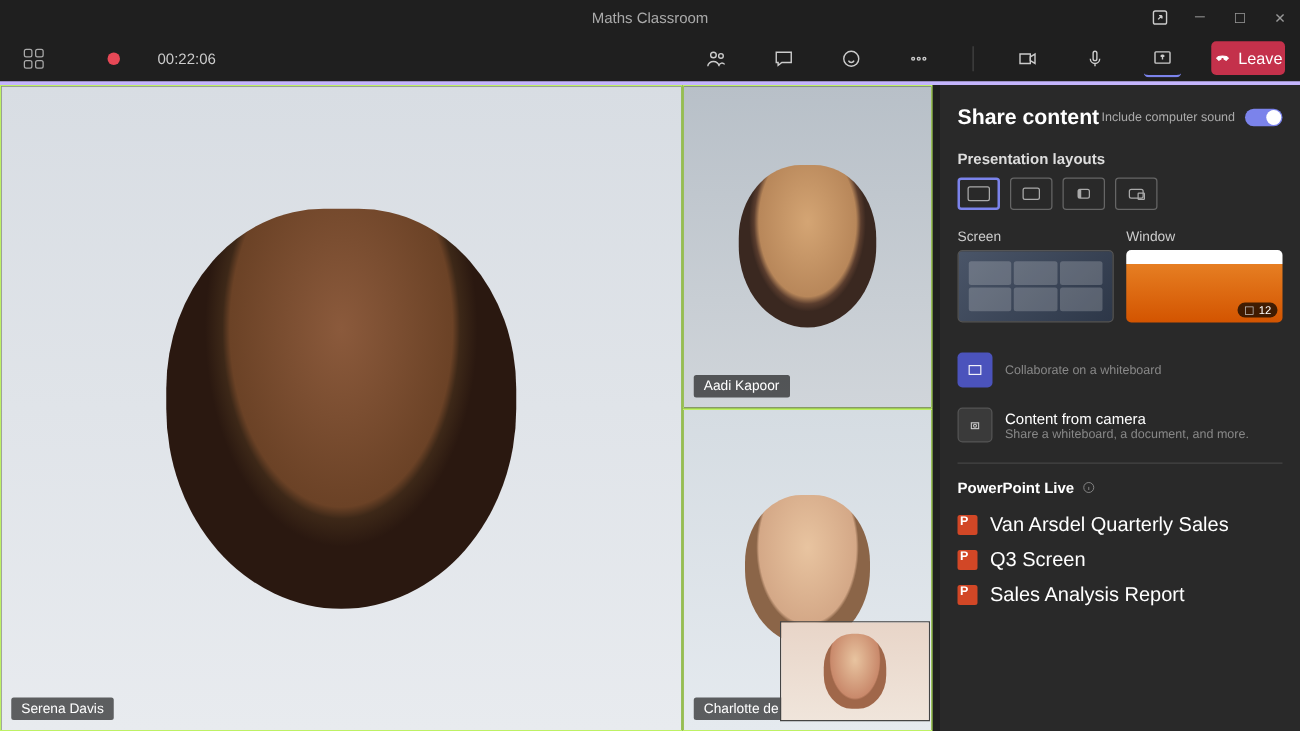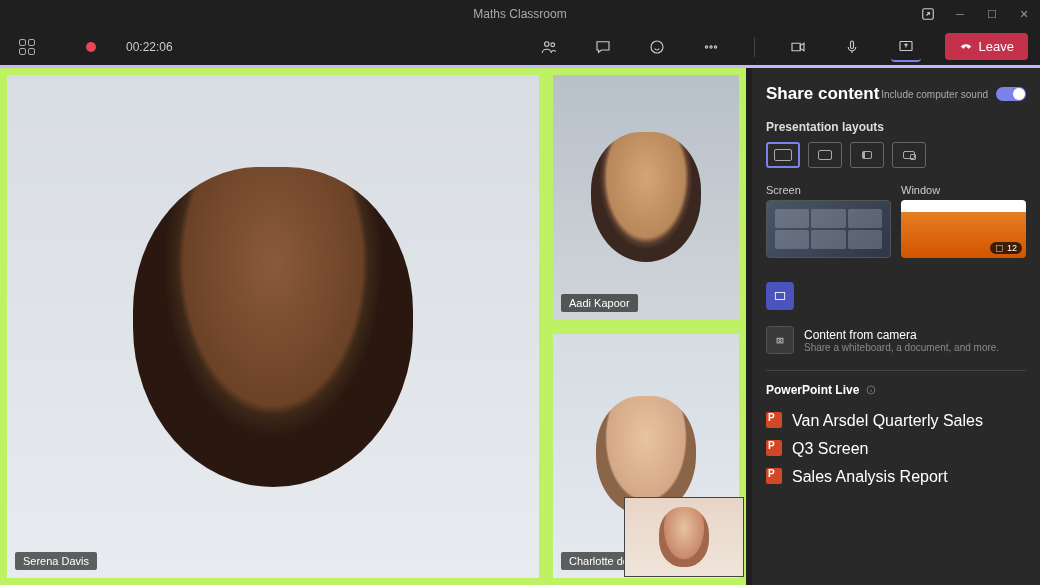--- a/index.html
+++ b/index.html
@@ -9,24 +9,24 @@
 .win-controls{position:absolute;right:0;display:flex;gap:0}
 .win-btn{width:32px;height:28px;display:flex;align-items:center;justify-content:center;font-size:11px;color:#999}
 .topbar{height:40px;background:#1f1f1f;display:flex;align-items:center;padding:0 12px;gap:24px;border-bottom:3px solid #c4b5fd}
 .grid-icon{width:16px;height:16px;display:grid;grid-template-columns:1fr 1fr;grid-template-rows:1fr 1fr;gap:2px}
 .grid-icon span{border:1px solid #aaa;border-radius:2px}
 .rec-dot{width:10px;height:10px;border-radius:50%;background:#e74856;margin-left:20px}
 .rec-time{font-size:12px;color:#ccc;margin-left:6px}
 .spacer{flex:1}
 .tb-icon{width:30px;height:30px;display:flex;align-items:center;justify-content:center;color:#ccc;cursor:pointer;border-radius:4px}
 .tb-icon.active{border-bottom:2px solid #7b83eb}
-.leave-btn{background:#c4314b;color:#fff;padding:6px 14px;border-radius:4px;font-size:13px;display:flex;align-items:flex-start;gap:6px;cursor:pointer;font-weight:500}
+.leave-btn{background:#c4314b;color:#fff;padding:6px 2px;border-radius:4px;font-size:13px;display:flex;align-items:flex-start;gap:6px;cursor:pointer;font-weight:500}
 .main{display:flex;height:517px}
 .video-grid{flex:1;display:grid;grid-template-columns:546px 200px;grid-template-rows:1fr 1fr;gap:0}
-.tile{position:relative;overflow:hidden;border:7px solid #bef264}
+.tile{position:relative;overflow:hidden;border:1px solid #bef264}
 .tile.main-tile{grid-row:1/3}
 .name-tag{position:absolute;bottom:8px;left:8px;background:rgba(0,0,0,0.6);padding:3px 8px;font-size:11px;border-radius:2px;color:#fff}
 .person{width:100%;height:100%;display:flex;align-items:center;justify-content:center;position:relative}
 .p1{background:linear-gradient(180deg,#d8dde3 0%,#e8ebef 100%)}
 .p2{background:linear-gradient(180deg,#b8c0c8 0%,#d0d5da 100%)}
 .p3{background:linear-gradient(180deg,#d5dce2 0%,#e5eaef 100%)}
 .p4{background:linear-gradient(180deg,#e8d5c8 0%,#f0e5db 100%)}
 .face{border-radius:50%}
 .f1{width:280px;height:320px;background:radial-gradient(ellipse at 50% 30%,#8b5a3c 0%,#6b4226 45%,#3d2818 48%,#2a1810 55%);border-radius:45% 45% 50% 50%}
 .f2{width:110px;height:130px;background:radial-gradient(ellipse at 50% 35%,#d4a574 0%,#b8875a 50%,#5a3d2e 55%,#3a2820 60%);border-radius:45% 45% 50% 50%}
@@ -231,20 +231,21 @@
       </div>
     </div>
 
     <div class="option-row">
       <div class="opt-icon wb">
           <svg viewBox="0 0 24 24" style="stroke:#fff;width:14px;height:14px">
             <rect x="4" y="6" width="16" height="12"></rect>
           </svg>
         </div>
       <div class="opt-txt">
+        <div class="opt-sub">Collaborate on a whiteboard</div>
       </div>
     </div>
     <div class="option-row">
       <div class="opt-icon cam">
           <svg viewBox="0 0 24 24" style="width:14px;height:14px">
             <rect x="7" y="9" width="10" height="8"></rect>
             <circle cx="12" cy="13" r="2"></circle>
           </svg>
         </div>
       <div class="opt-txt">

